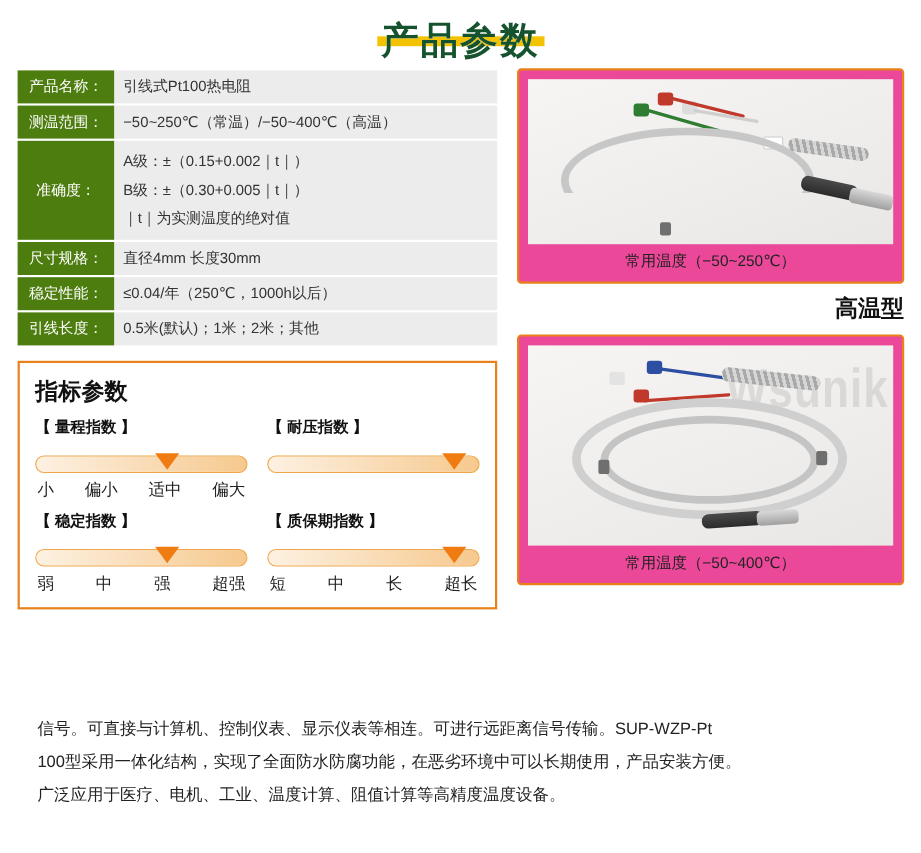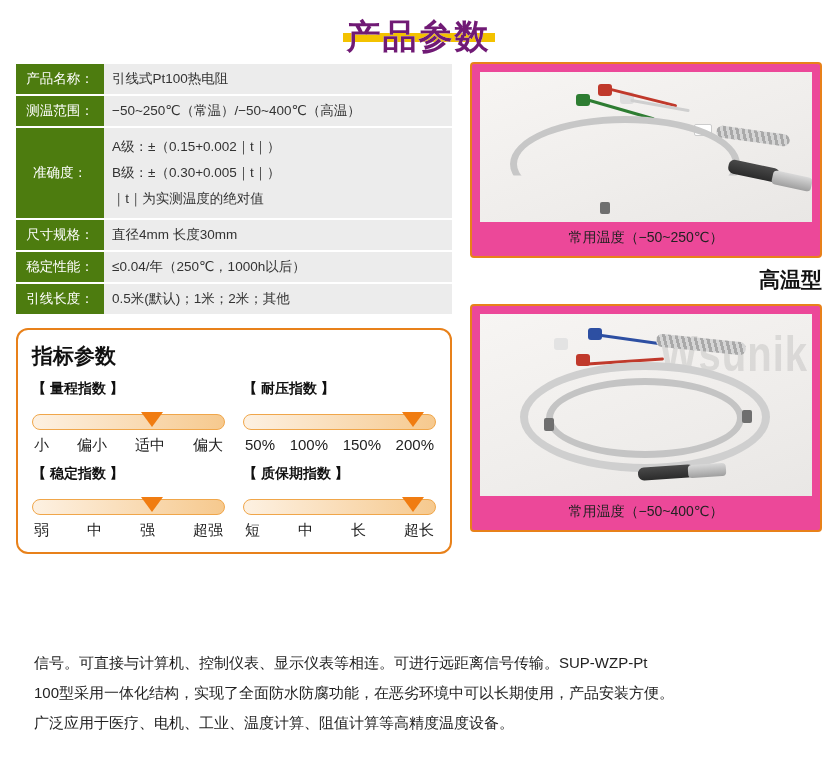--- a/index.html
+++ b/index.html
@@ -17,21 +17,21 @@
   .page-title {
     text-align: center;
     padding-top: 14px;
     height: 62px;
   }
   .page-title .ttl {
     display: inline-block;
     font-size: 34px;
     font-weight: bold;
     letter-spacing: 2px;
-    color: #701a75;
+    color: #14532d;
     position: relative;
     text-shadow: 0 0 0 #fff;
   }
   .page-title .ttl::before {
     content: "";
     position: absolute;
     left: -4px; right: -4px;
     top: 42%;
     height: 9px;
     background: #f3c200;
@@ -81,21 +81,21 @@
     color: #333;
     padding-left: 10px;
   }
   td.k.tall { height: 86px; }
   .v-lines div { padding: 4px 0; }
 
   
   .index-panel {
     margin-top: 12px;
     border: 2px solid #e8811a;
-    border-radius: 12px;
+    border-radius: 0;
     padding: 10px 14px 12px 14px;
     background: #fff;
   }
   .index-panel h3 {
     margin: 2px 0 10px 0;
     font-size: 21px;
     font-weight: bold;
     color: #111;
   }
   .idx-grid {
@@ -296,26 +296,20 @@
             <span>偏大</span>
           </div>
         </div>
 
         <div class="idx-col">
           <div class="idx-label">【 耐压指数 】</div>
           <div class="bar-holder">
             <div class="marker" style="left:88%"></div>
             <div class="bar"></div>
           </div>
-          <div class="scale">
-            <span>50%</span>
-            <span>100%</span>
-            <span>150%</span>
-            <span>200%</span>
-          </div>
         </div>
       </div>
 
       <div class="idx-grid" style="margin-top:10px;">
 
         <div class="idx-col">
           <div class="idx-label">【 稳定指数 】</div>
           <div class="bar-holder">
             <div class="marker" style="left:62%"></div>
             <div class="bar"></div>

